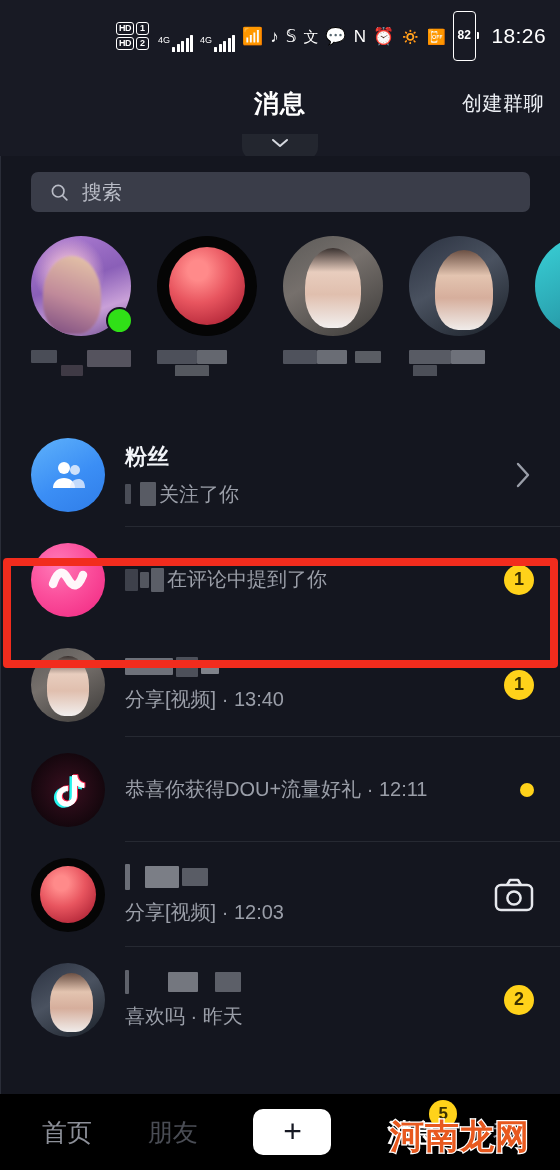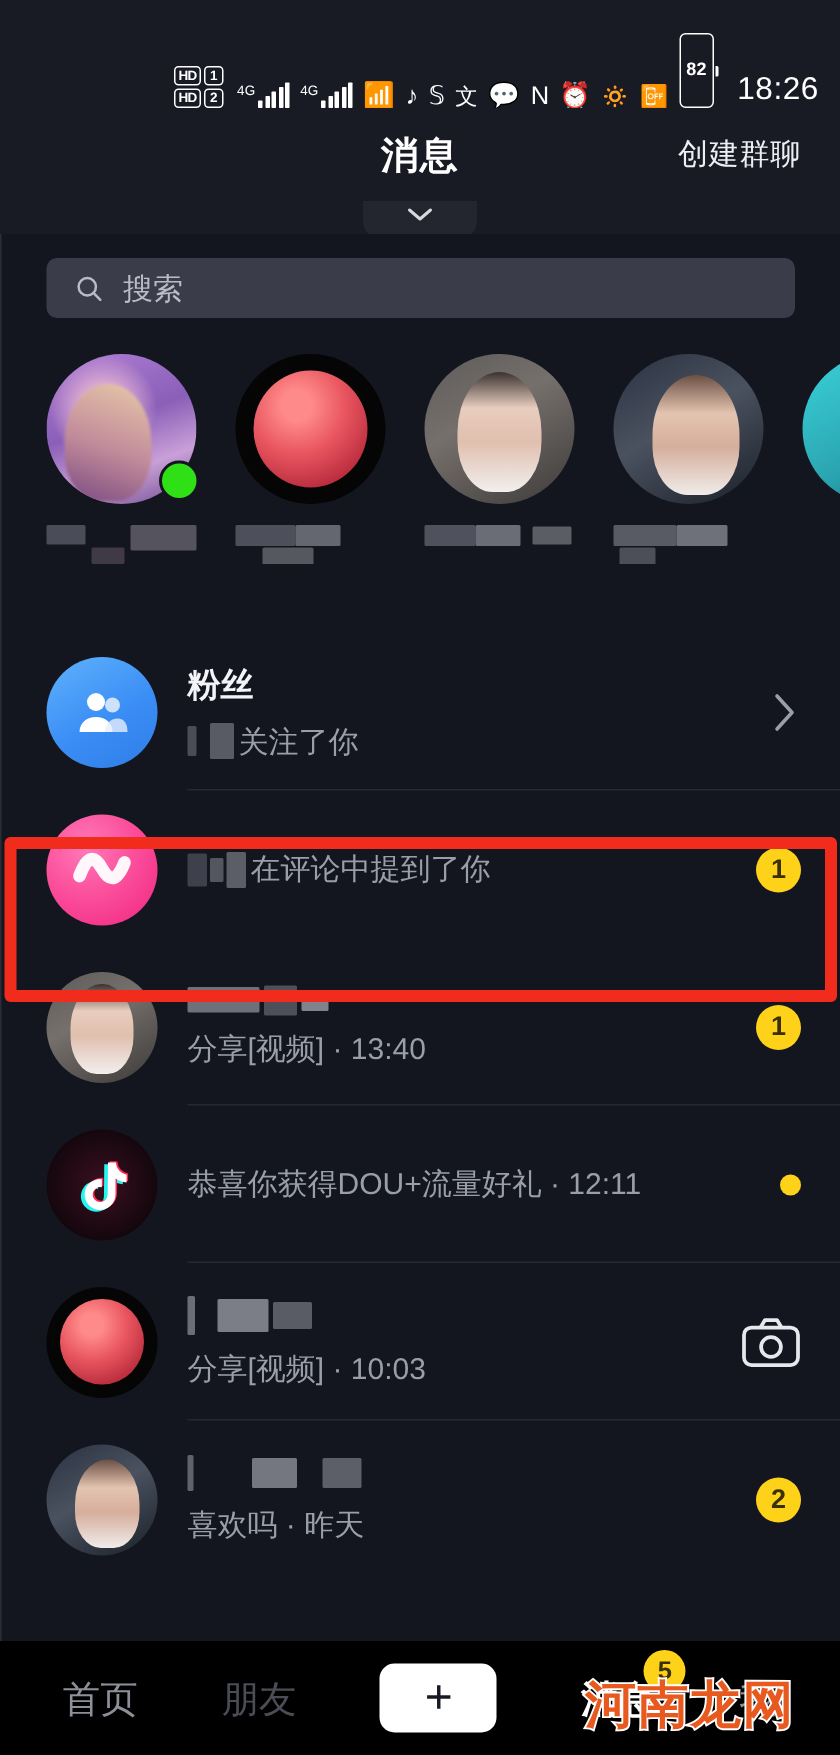--- a/index.html
+++ b/index.html
@@ -14,21 +14,21 @@
   #phone {
     position:absolute; inset:0;
     background:#14161f;
     display:flex; flex-direction:column;
   }
 
   
   .statusbar {
     height:72px; flex:0 0 72px;
     background:#181a24;
-    display:flex; align-items:flex-end; justify-content:flex-end;
+    display:flex; align-items:center; justify-content:flex-end;
     padding-right:14px; gap:7px;
     color:#fff;
   }
   .hd-stack { display:flex; flex-direction:column; gap:2px; margin-right:2px; }
   .hd-pill {
     display:flex; align-items:center; gap:2px;
   }
   .hd-box {
     border:1.5px solid #fff; border-radius:3px;
     font-size:9px; line-height:1; padding:1px 2px; font-weight:700;
@@ -61,21 +61,21 @@
 
   
   .header {
     height:62px; flex:0 0 62px;
     background:#181a24;
     position:relative;
     display:flex; align-items:center; justify-content:center;
   }
   .header .title { font-size:25px; font-weight:700; color:#fff; letter-spacing:1px; }
   .header .action {
-    position:absolute; right:26px; top:50%; transform:translateY(-50%);
+    position:absolute; right:16px; top:50%; transform:translateY(-50%);
     font-size:20px; color:#eceff4; letter-spacing:.5px;
   }
 
   
   .collapse-wrap {
     height:22px; flex:0 0 22px;
     background:#181a24;
     position:relative;
   }
   .collapse-tab {
@@ -468,21 +468,21 @@
 
       <div class="row">
         <div class="avatar av-p2"></div>
         <div class="mid">
           <div class="name-line">
             <span class="mb" style="width:5px;height:26px;background:#6b6e77;margin-right:6px;"></span>
             <span class="mb" style="width:34px;height:22px;background:#7b7e86;"></span>
             <span class="mb" style="width:26px;height:18px;background:#595c65;margin-left:-6px;"></span>
           </div>
           <div class="sub">
-            <span>分享[视频] · 10:03</span>
+            <span>分享[视频] · 12:03</span>
           </div>
         </div>
         <div class="right">
           <svg width="40" height="34" viewBox="0 0 40 34">
             <rect x="2" y="7" width="36" height="25" rx="5" fill="none" stroke="#e6e8ed" stroke-width="2.5"></rect>
             <path d="M13 7 l3 -5 h8 l3 5" fill="none" stroke="#e6e8ed" stroke-width="2.5" stroke-linejoin="round"></path>
             <circle cx="20" cy="20" r="6.6" fill="none" stroke="#e6e8ed" stroke-width="2.5"></circle>
           </svg>
         </div>
         <div class="divider"></div>

